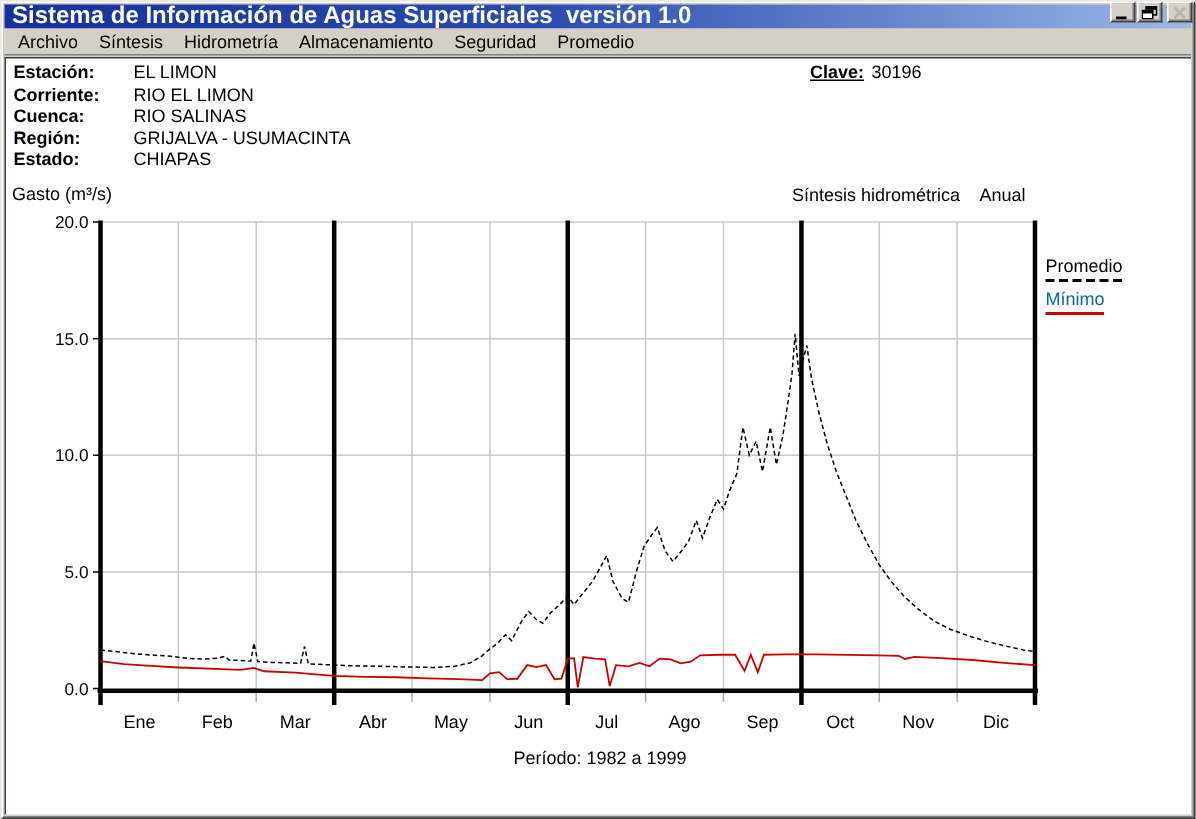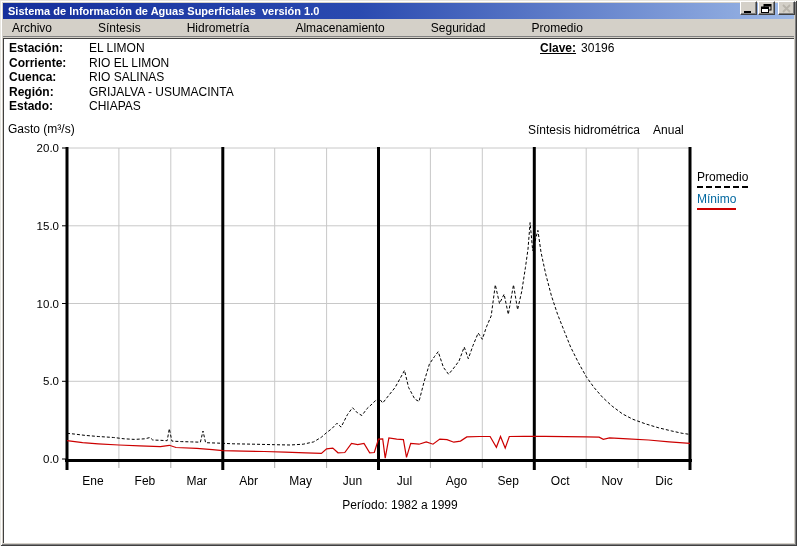--- a/index.html
+++ b/index.html
@@ -8,33 +8,33 @@
     position:relative;width:797px;height:546px;background:#d4d0c8;
     font-family:"Liberation Sans",sans-serif;font-size:12px;color:#000;
     box-shadow: inset 1px 1px 0 #e8e6e0, inset -1px -1px 0 #404040, inset 2px 2px 0 #fff, inset -2px -2px 0 #808080;
     overflow:hidden;
   }
   .titlebar{
     position:absolute;left:3px;top:3px;right:3px;height:16px;
     background:linear-gradient(90deg,#16309c 0%,#2a4ab0 45%,#9cb8e6 100%);
     color:#fff;font-weight:bold;display:flex;align-items:center;padding-left:5px;
   }
-  .title{white-space:pre;font-size:11px;}
+  .title{white-space:pre;font-size:16px;}
   .winbtns{position:absolute;right:2px;top:1px;display:flex;gap:0;}
   .wbtn{
     width:17px;height:14px;margin-left:1px;padding:0;
     background:#d4d0c8;border:1px solid;border-color:#fff #404040 #404040 #fff;
     box-shadow: inset -1px -1px 0 #808080;
     display:flex;align-items:center;justify-content:center;cursor:default;
   }
   .wbtn.close{margin-left:3px;}
   .menubar{
     position:absolute;left:3px;top:19px;right:3px;height:18px;
     background:#d4d0c8;border-bottom:1px solid #808080;
-    display:flex;align-items:center;padding-left:2px;gap:32px;
+    display:flex;align-items:center;padding-left:2px;
   }
   .menu-item{padding:2px 7px;cursor:default;}
   .content-bg{
     position:absolute;left:3px;top:38px;right:3px;bottom:3px;background:#ffffff;
     border-top:1px solid #404040;border-left:1px solid #404040;
   }
   #chart-svg{position:absolute;left:0;top:0;pointer-events:none;font-family:"Liberation Sans",sans-serif;}
   .info{position:absolute;left:9px;top:41px;line-height:14.6px;}
   .irow{white-space:pre;}
   .ilabel{display:inline-block;width:80px;font-weight:bold;}

